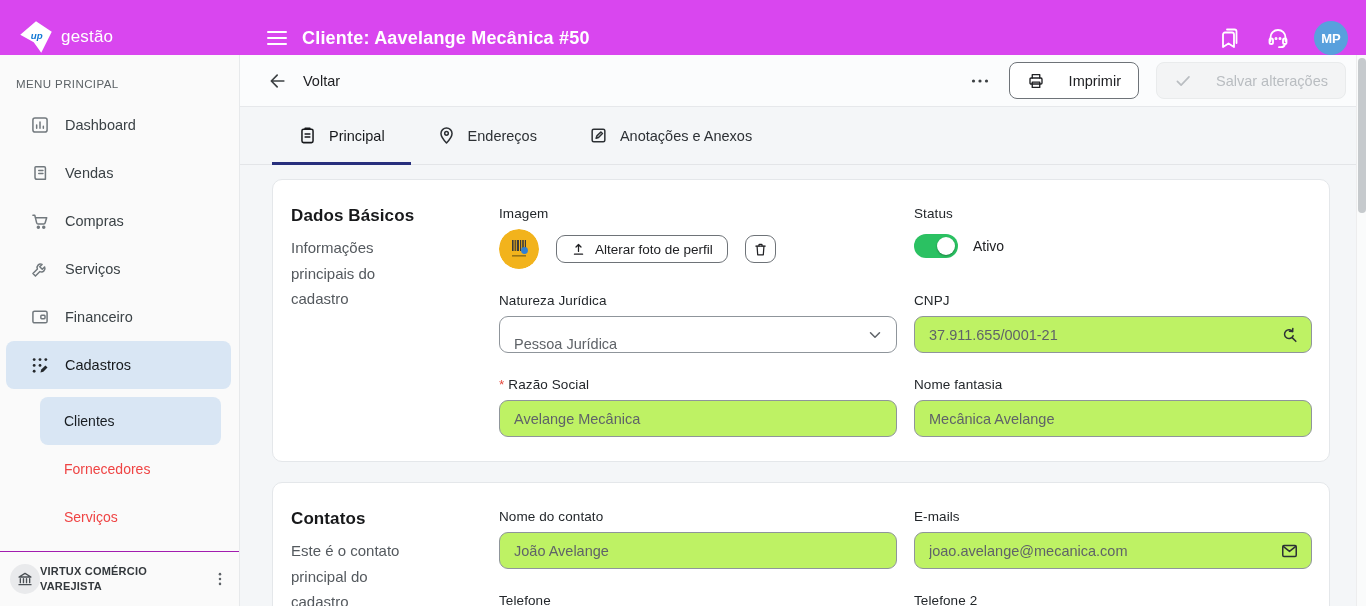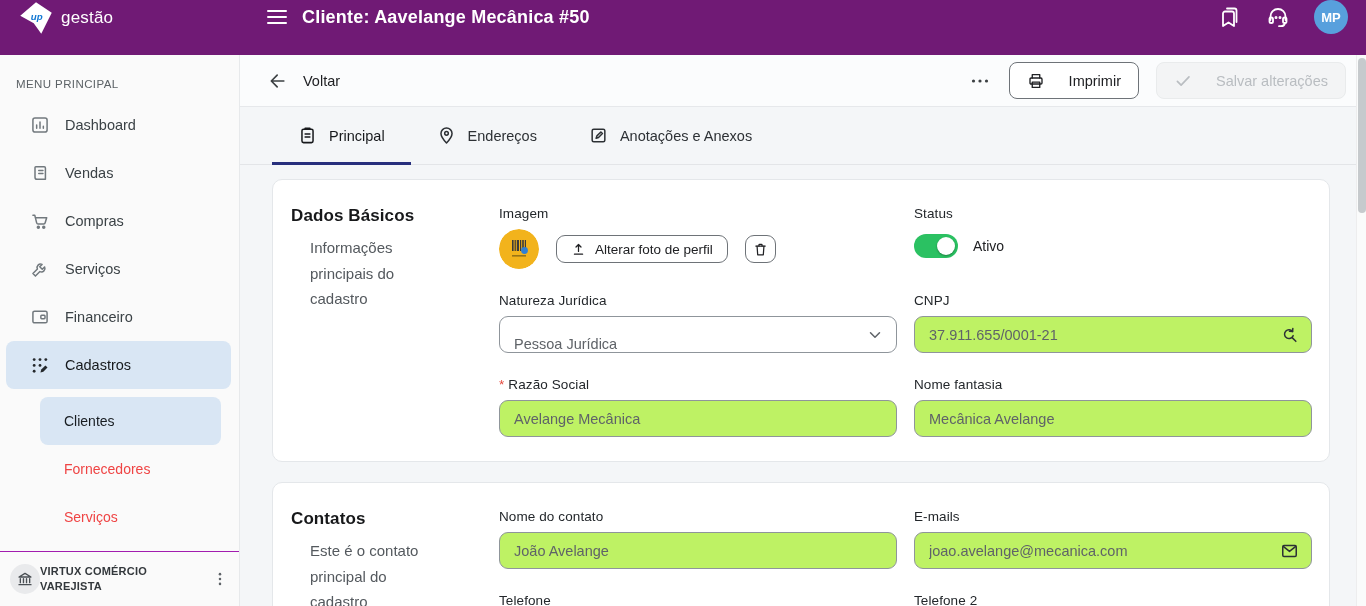--- a/index.html
+++ b/index.html
@@ -1,20 +1,20 @@
 <!DOCTYPE html>
 <html><head>
 <meta charset="utf-8">
 <style>
   * { margin:0; padding:0; box-sizing:border-box; }
   body { font-family:"Liberation Sans", sans-serif; background:#444; }
   .app { position:relative; width:1366px; height:606px; background:#f4f6f8; overflow:hidden; }
 
   
-  .header { position:absolute; top:0; left:0; right:0; height:55px; background:#701a75; display:flex; align-items:flex-start; color:#fff; z-index:30; }
+  .header { position:absolute; top:0; left:0; right:0; height:55px; background:#d946ef; display:flex; align-items:flex-end; color:#fff; z-index:30; }
   .brand { width:240px; flex:0 0 240px; display:flex; align-items:center; gap:7px; padding-left:18px; }
   .brand svg { display:block; }
   .brand-suffix { font-size:17px; font-weight:400; color:#fff; letter-spacing:.2px; }
   .header-main { flex:1; display:flex; align-items:center; gap:15px; padding:0 18px 0 27px; }
   .hamburger { width:20px; height:14px; display:flex; flex-direction:column; justify-content:space-between; cursor:pointer; }
   .hamburger span { height:2px; background:#fff; border-radius:2px; }
   .page-title { font-size:18px; font-weight:bold; letter-spacing:.2px; }
   .header-right { margin-left:auto; display:flex; align-items:center; gap:24px; }
   .hicon { width:24px; height:24px; color:#fff; cursor:pointer; }
   .avatar { width:34px; height:34px; border-radius:50%; background:#58a0dd; display:flex; align-items:center; justify-content:center; font-size:13px; font-weight:bold; color:#fff; cursor:pointer; }
@@ -52,21 +52,21 @@
   .tab { display:flex; align-items:center; gap:12px; padding:0 26px; font-size:14.5px; font-weight:500; color:#2d3135; position:relative; cursor:pointer; }
   .tab svg { width:19px; height:19px; }
   .tab.active { color:#17191c; }
   .tab.active::after { content:""; position:absolute; left:0; right:0; bottom:-1px; height:3px; background:#272f7d; }
 
   .content { position:absolute; top:110px; left:0; right:0; bottom:0; overflow:hidden; padding:14px 36px 0 32px; }
   .card { background:#fff; border:1px solid #e4e7ea; border-radius:10px; padding:26px 17px 24px 18px; margin-bottom:20px; }
   .card-grid { display:grid; grid-template-columns:191px 1fr 1fr; column-gap:17px; row-gap:24px; }
   .desc { grid-row:1 / 4; padding-right:56px; }
   .desc h2 { font-size:17px; font-weight:bold; color:#17181a; margin-bottom:9px; letter-spacing:.1px; }
-  .desc p { font-size:15px; color:#54595e; line-height:1.7;margin-left:19px; }
+  .desc p { font-size:15px; color:#54595e; line-height:1.7; }
   .fgroup { }
   .flabel { display:block; font-size:13.5px; font-weight:500; color:#23272b; margin-bottom:8px; letter-spacing:.1px; }
   .req { color:#e5493d; margin-right:4px; font-weight:500; }
   .finput { width:100%; height:37px; border:1px solid #8f959b; border-radius:9px; background:#bef264; padding:0 14px; font-size:14.5px; color:#5f6368; font-family:inherit; outline:none; }
   .iwrap { position:relative; }
   .iwrap .finput { padding-right:42px; }
   .iicon { position:absolute; right:13px; top:50%; transform:translateY(-50%); width:19px; height:19px; color:#2d3135; cursor:pointer; }
   .fselect { width:100%; height:37px; border:1px solid #8f959b; border-radius:9px; background:#fff; padding:0 38px 0 14px; font-size:14.5px; color:#5f6368; display:flex; align-items:flex-end; position:relative; cursor:pointer; }
   .fselect .chev { position:absolute; right:12px; top:50%; transform:translateY(-50%); width:18px; height:18px; color:#5f6368; }
 

